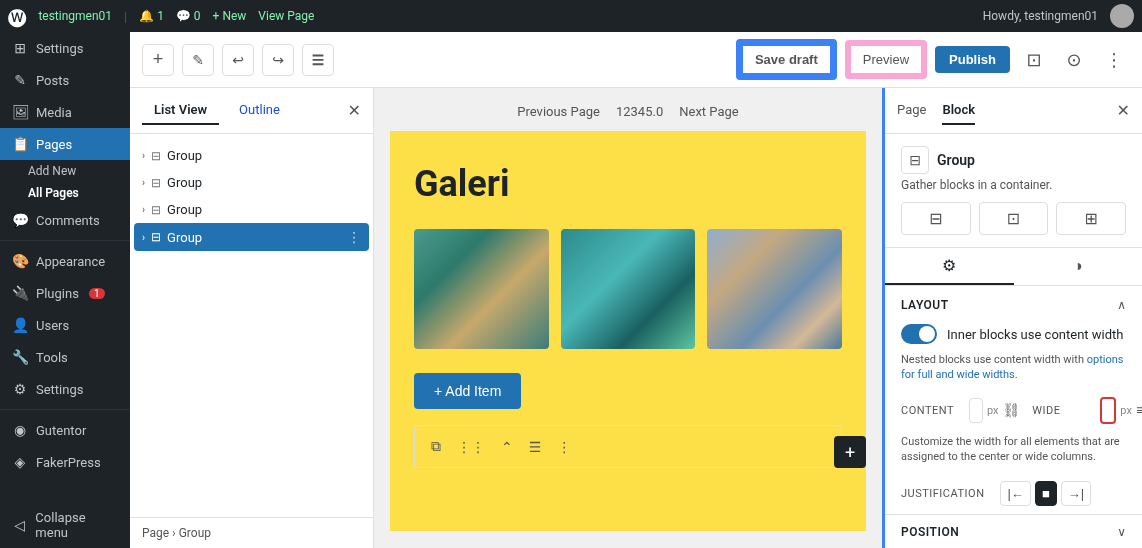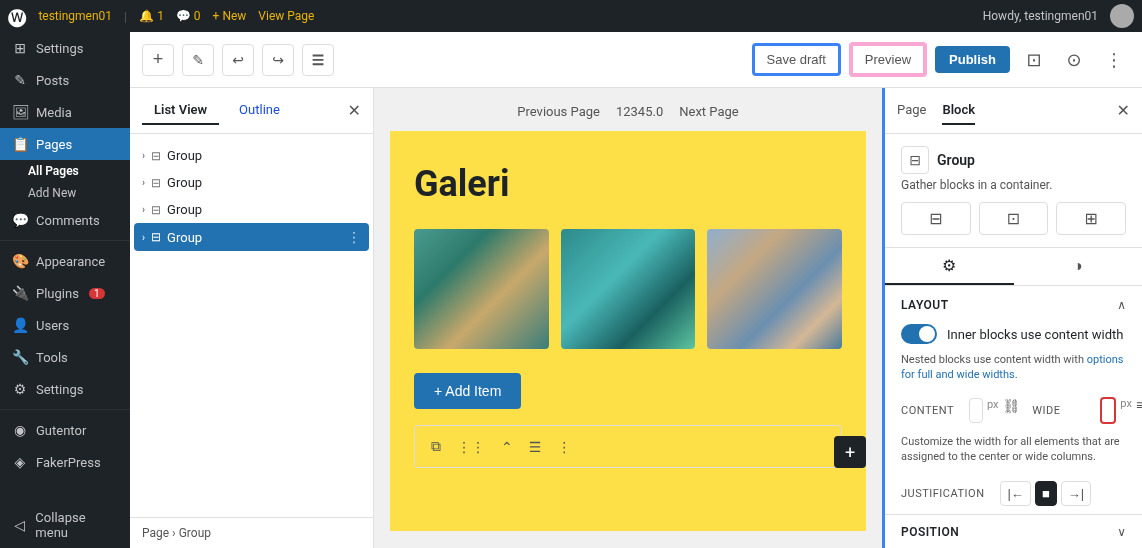--- a/index.html
+++ b/index.html
@@ -1,21 +1,21 @@
 <!DOCTYPE html>
 <html><head>
   <meta charset="utf-8">
   <style>
     * { box-sizing: border-box; margin: 0; padding: 0; }
     body { font-family: -apple-system, BlinkMacSystemFont, 'Segoe UI', Roboto, sans-serif; font-size: 13px; background: #f0f0f1; display: flex; flex-direction: column; height: 548px; overflow: hidden; }
 
     
     .admin-bar { background: #1d2327; color: #fff; height: 32px; display: flex; align-items: center; padding: 0 8px; gap: 12px; flex-shrink: 0; }
     .admin-bar-logo { color: #fff; font-size: 18px; }
-    .admin-bar-item { color: #eab308; font-size: 12px; display: flex; align-items: flex-end; gap: 4px; cursor: pointer; }
+    .admin-bar-item { color: #86efac; font-size: 12px; display: flex; align-items: flex-end; gap: 4px; cursor: pointer; }
     .admin-bar-separator { color: #555; }
     .admin-bar-right { margin-left: auto; color: #c3c4c7; font-size: 12px; }
 
     
     .main-layout { display: flex; flex: 1; overflow: hidden; }
 
     
     .sidebar { width: 130px; background: #1d2327; color: #fff; display: flex; flex-direction: column; flex-shrink: 0; }
     .sidebar-item { display: flex; align-items: center; gap: 8px; padding: 8px 12px; font-size: 13px; color: #c3c4c7; cursor: pointer; }
     .sidebar-item.active { background: #2271b1; color: #fff; }
@@ -28,22 +28,22 @@
 
     
     .editor-wrapper { display: flex; flex: 1; flex-direction: column; overflow: hidden; }
 
     
     .editor-toolbar { background: #fff; border-bottom: 1px solid #e0e0e0; height: 56px; display: flex; align-items: center; padding: 0 12px; gap: 8px; flex-shrink: 0; }
     .template-library-btn { background: #2271b1; color: #fff; border: none; border-radius: 4px; padding: 6px 12px; font-size: 13px; cursor: pointer; display: flex; align-items: center; gap: 6px; }
     .toolbar-btn { background: none; border: 1px solid #ddd; border-radius: 4px; padding: 6px 8px; cursor: pointer; color: #555; font-size: 14px; display: flex; align-items: center; justify-content: center; width: 32px; height: 32px; }
     .toolbar-spacer { flex: 1; }
     .toolbar-right { display: flex; align-items: center; gap: 8px; }
-    .save-draft-btn { background: none; border: 3px solid #3b82f6; border-radius: 4px; padding: 6px 12px; font-size: 13px; cursor: pointer; color: #555; }
-    .preview-btn { background: none; border: 4px solid #f9a8d4; border-radius: 4px; padding: 6px 12px; font-size: 13px; cursor: pointer; color: #555; }
+    .save-draft-btn { background: none; border: 7px solid #3b82f6; border-radius: 4px; padding: 6px 12px; font-size: 13px; cursor: pointer; color: #555; font-weight: bold; }
+    .preview-btn { background: none; border: 6px solid #f9a8d4; border-radius: 4px; padding: 6px 12px; font-size: 13px; cursor: pointer; color: #555; }
     .publish-btn { background: #2271b1; color: #fff; border: none; border-radius: 4px; padding: 6px 14px; font-size: 13px; cursor: pointer; font-weight: 600; }
     .toolbar-icon-btn { background: none; border: none; cursor: pointer; color: #555; font-size: 18px; display: flex; align-items: center; justify-content: center; width: 32px; height: 32px; border-radius: 4px; }
 
     
     .editor-body { display: flex; flex: 1; overflow: hidden; }
 
     
     .left-panel { width: 244px; background: #fff; border-right: 1px solid #e0e0e0; display: flex; flex-direction: column; flex-shrink: 0; }
     .panel-header { display: flex; align-items: center; padding: 8px 12px; border-bottom: 1px solid #e0e0e0; gap: 8px; }
     .panel-tab { padding: 6px 12px; font-size: 13px; cursor: pointer; color: #1d4ed8; border-bottom: 2px solid transparent; }
@@ -96,21 +96,21 @@
     .section-title { font-size: 12px; font-weight: 600; color: #1d2327; text-transform: uppercase; letter-spacing: 0.5px; }
     .section-toggle { background: none; border: none; cursor: pointer; color: #555; font-size: 12px; }
     .layout-toggle { display: flex; align-items: center; padding: 4px 16px 8px; gap: 10px; }
     .toggle-switch { width: 36px; height: 20px; background: #2271b1; border-radius: 10px; position: relative; cursor: pointer; }
     .toggle-knob { width: 16px; height: 16px; background: #fff; border-radius: 50%; position: absolute; top: 2px; right: 2px; }
     .toggle-label { font-size: 13px; color: #1d2327; }
     .toggle-note { font-size: 11px; color: #555; padding: 0 16px 8px; line-height: 1.4; }
     .toggle-note a { color: #2271b1; text-decoration: none; }
     .content-row { display: flex; align-items: center; padding: 6px 16px; gap: 8px; }
     .content-label { font-size: 11px; color: #555; text-transform: uppercase; letter-spacing: 0.5px; width: 60px; flex-shrink: 0; }
-    .content-input { flex: 1; display: flex; gap: 4px; }
+    .content-input { flex: 1; display: flex; align-items: center; gap: 4px; }
     .input-field { border: 1px solid #ddd; border-radius: 4px; padding: 4px 6px; font-size: 13px; width: 100%; }
     .input-field.highlighted { border: 2px solid #d63638; }
     .input-unit { color: #888; font-size: 11px; }
     .input-icon { color: #555; font-size: 14px; cursor: pointer; }
     .note-text { font-size: 11px; color: #555; line-height: 1.4; padding: 4px 16px 8px; }
     .justify-row { display: flex; align-items: center; padding: 8px 16px; gap: 8px; }
     .justify-label { font-size: 11px; color: #555; text-transform: uppercase; letter-spacing: 0.5px; }
     .justify-btns { display: flex; gap: 4px; margin-left: 8px; }
     .justify-btn { border: 1px solid #ddd; border-radius: 4px; padding: 4px 6px; cursor: pointer; background: none; color: #555; font-size: 13px; }
     .justify-btn.active { background: #1d2327; color: #fff; border-color: #1d2327; }
@@ -147,25 +147,25 @@
       <span>Posts</span>
     </div>
     <div class="sidebar-item">
       <span class="sidebar-icon">🖼</span>
       <span>Media</span>
     </div>
     <div class="sidebar-item active">
       <span class="sidebar-icon">📋</span>
       <span>Pages</span>
     </div>
+    <div class="sidebar-sub">
+      <span>Add New</span>
+    </div>
     <div class="sidebar-sub active">
       <span>All Pages</span>
-    </div>
-    <div class="sidebar-sub">
-      <span>Add New</span>
     </div>
     <div class="sidebar-item">
       <span class="sidebar-icon">💬</span>
       <span>Comments</span>
     </div>
     <div class="sidebar-divider"></div>
     <div class="sidebar-item">
       <span class="sidebar-icon">🎨</span>
       <span>Appearance</span>
     </div>

